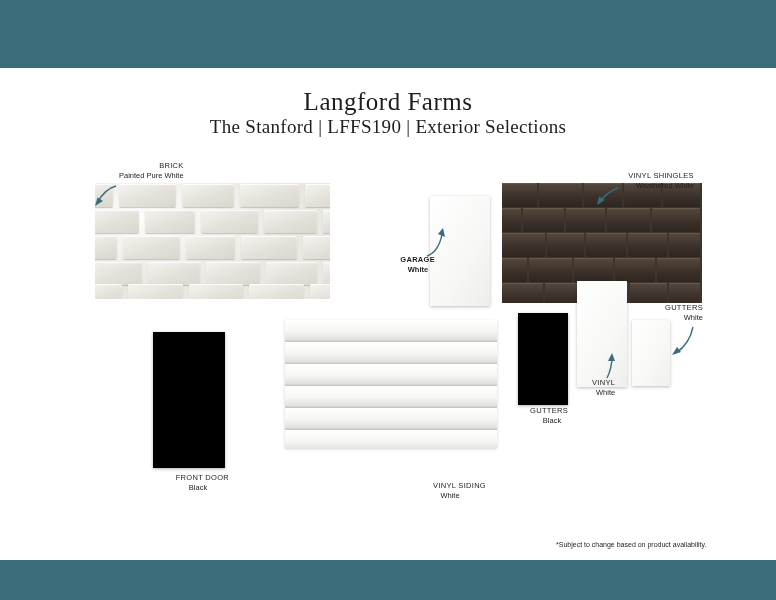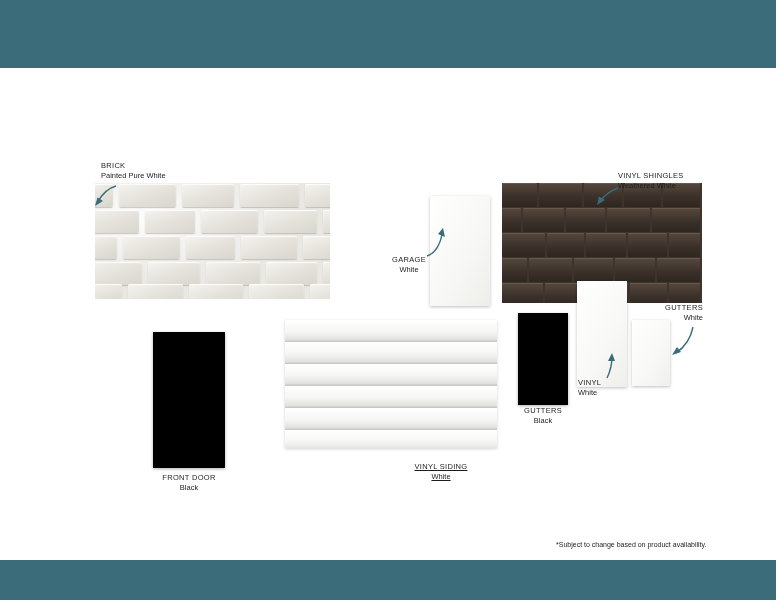--- a/index.html
+++ b/index.html
@@ -138,22 +138,22 @@
   }
 
   .label {
     position: absolute;
     font-family: "Liberation Sans", sans-serif;
     font-size: 7.5px;
     color: #1d1d1d;
     line-height: 1.35;
     white-space: nowrap;
   }
-  .label .l1 { display: block; letter-spacing: 0.3px; }
-  .label .l2 { display: block; }
+  .label .l1 { display: block; letter-spacing: 0.3px; text-align: right; }
+  .label .l2 { display: block; margin-left: 18px; }
   .label.center { text-align: center; }
 
   .arrow { position: absolute; }
 
   .footnote {
     position: absolute;
     left: 556px;
     top: 541px;
     font-family: "Liberation Sans", sans-serif;
     font-size: 7px;
@@ -164,20 +164,22 @@
 </head>
 <body>
 
 <div id="page">
 
   <div class="band band-top"></div>
   <div class="band band-accent-top"></div>
   <div class="band band-accent-bottom"></div>
   <div class="band band-bottom"></div>
 
+  <div class="title title-main">Langford Farms</div>
+  <div class="title title-sub">The Stanford  |  LFFS190  |  Exterior Selections</div>
 
   <div class="swatch brick">
     <div class="row" style="top:0px;">
       <div class="unit" style="width:30px;"></div>
         <div class="unit" style="width:62px;"></div>
       <div class="unit" style="width:58px;"></div>
         <div class="unit" style="width:64px;"></div>
       <div class="unit" style="width:50px;"></div>
     </div>
     <div class="row" style="top:26px;">
@@ -212,21 +214,21 @@
   <div class="label" style="left:101px; top:161px;">
     <span class="l1">BRICK</span>
     <span class="l2">Painted Pure White</span>
   </div>
   <svg class="arrow" style="left:92px; top:184px;" width="26" height="24" viewBox="0 0 26 24">
     <path d="M24 2 C16 4, 10 10, 5 19" stroke="#3b6c7a" stroke-width="1.4" fill="none"></path>
     <path d="M3 22 L5.5 13.5 L11 17 Z" fill="#3b6c7a"></path>
   </svg>
 
   <div class="swatch garage"></div>
-  <div class="label center" style="left:383px; top:255px; width:52px;">
+  <div class="label center" style="left:383px; top:255px; width:52px;font-weight:bold;">
     <span class="l1">GARAGE</span>
     <span class="l2">White</span>
   </div>
   <svg class="arrow" style="left:424px; top:226px;" width="22" height="32" viewBox="0 0 22 32">
     <path d="M3 30 C10 28, 16 20, 18 8" stroke="#3b6c7a" stroke-width="1.4" fill="none"></path>
     <path d="M19 2 L21 11 L14 8 Z" fill="#3b6c7a"></path>
   </svg>
 
   <div class="swatch shingles">
     <div class="srow" style="top:0px;">
@@ -307,20 +309,20 @@
   </div>
 
   <div class="swatch siding">
     <div class="plank" style="top:0px;"></div>
     <div class="plank" style="top:22px;"></div>
     <div class="plank" style="top:44px;"></div>
     <div class="plank" style="top:66px;"></div>
     <div class="plank" style="top:88px;"></div>
     <div class="plank" style="top:110px;"></div>
   </div>
-  <div class="label center" style="left:396px; top:462px; width:90px;text-decoration:underline;">
+  <div class="label center" style="left:396px; top:481px; width:90px;">
     <span class="l1">VINYL SIDING</span>
     <span class="l2">White</span>
   </div>
 
   <div class="footnote">*Subject to change based on product availability.</div>
 
 </div>
 
 </body></html>

